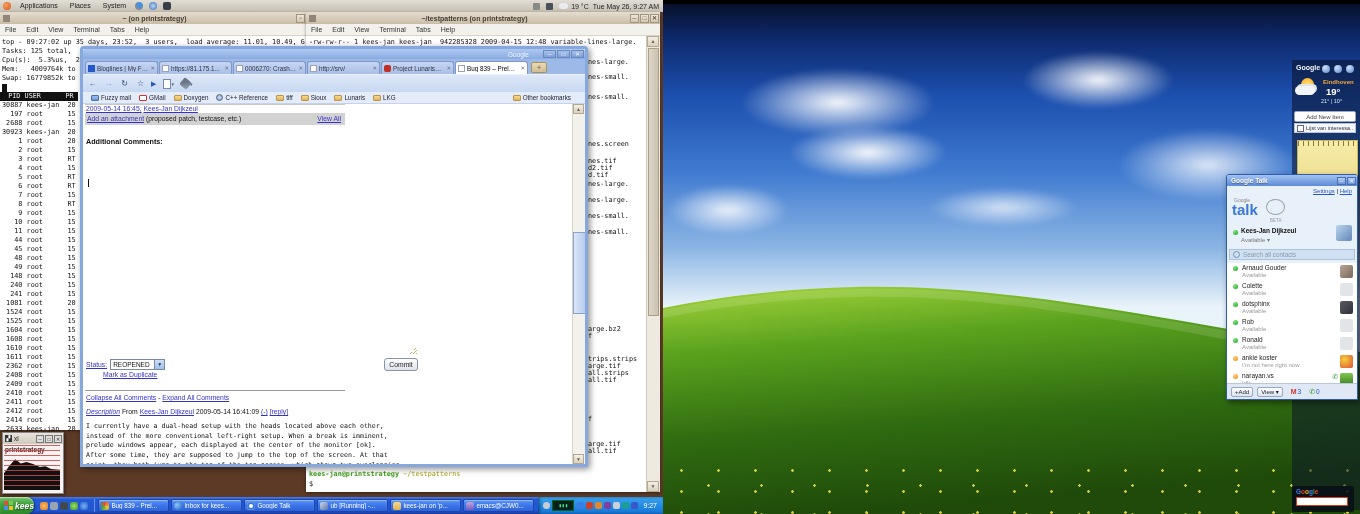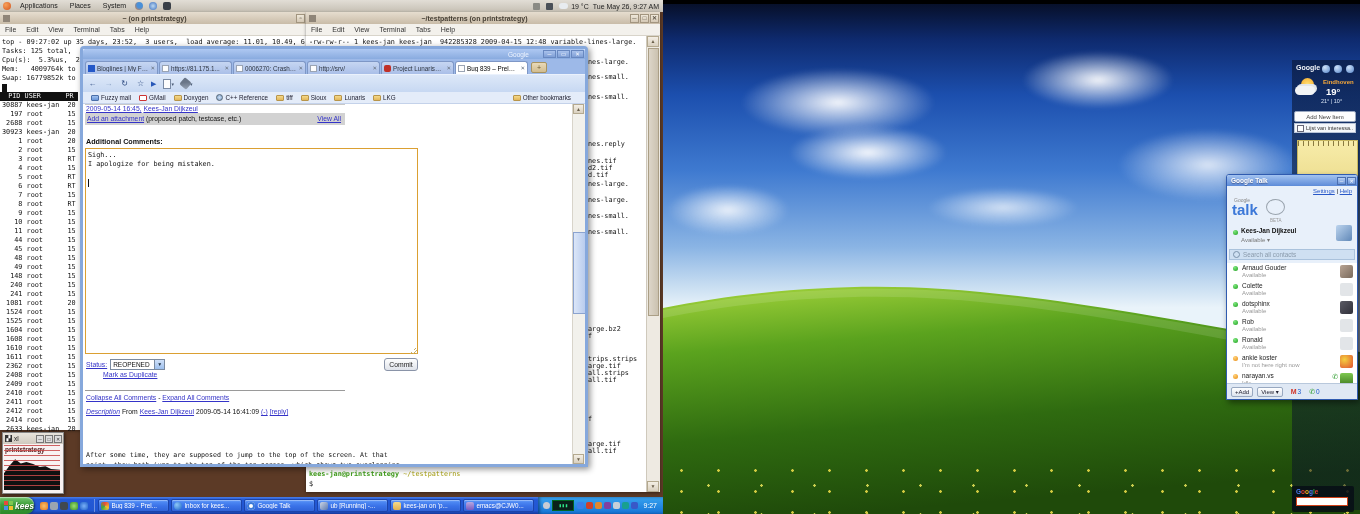--- a/index.html
+++ b/index.html
@@ -334,21 +334,21 @@
           <span class="mitem">View</span>
           <span class="mitem">Terminal</span>
           <span class="mitem">Tabs</span>
           <span class="mitem">Help</span>
       </div>
       <pre id="t2-line1" class="abs mono">-rw-rw-r-- 1 kees-jan kees-jan  942285328 2009-04-15 12:48 variable-lines-large.</pre>
       <div>
         <pre class="t2frag mono" style="top: 46px;">nes-large.</pre>
           <pre class="t2frag mono" style="top: 61px;">nes-small.</pre>
           <pre class="t2frag mono" style="top: 81px;">nes-small.</pre>
-          <pre class="t2frag mono" style="top: 128px;">nes.reply</pre>
+          <pre class="t2frag mono" style="top: 128px;">nes.screen</pre>
           <pre class="t2frag mono" style="top: 145px;">nes.tif</pre>
           <pre class="t2frag mono" style="top: 152px;">d2.tif</pre>
           <pre class="t2frag mono" style="top: 159px;">d.tif</pre>
           <pre class="t2frag mono" style="top: 168px;">nes-large.</pre>
           <pre class="t2frag mono" style="top: 184px;">nes-large.</pre>
           <pre class="t2frag mono" style="top: 200px;">nes-small.</pre>
           <pre class="t2frag mono" style="top: 216px;">nes-small.</pre>
           <pre class="t2frag mono" style="top: 313px;">arge.bz2</pre>
           <pre class="t2frag mono" style="top: 320px;">f</pre>
           <pre class="t2frag mono" style="top: 343px;">trips.strips</pre>
@@ -489,40 +489,41 @@
         <div class="bz-hr" style="top:0;border-color:#c8c8c8"></div>
         <div id="bz-row1" class="abs">
           <span class="lnk">2009-05-14 16:45,</span>
           <span class="lnk">Kees-Jan Dijkzeul</span>
         </div>
         <div id="bz-attbar" class="abs">
           <span class="lnk" style="margin-left:2px">Add an attachment</span><span class="rest"> (proposed patch, testcase, etc.)</span>
           <span class="lnk" id="bz-viewall">View All</span>
         </div>
         <div id="bz-addl" class="abs">Additional Comments:</div>
-        <textarea id="bz-ta" class="abs" style="">Sigh...
-I apologize for being mistaken.</textarea>
         <div id="bz-cursor" class="abs"></div>
         <div id="bz-grip" class="abs"></div>
         <div id="bz-statusrow" class="abs">
           <span class="lnk">Status:</span>
           <span id="bz-select">
             <span class="sv">REOPENED</span>
             <span class="sa">▼</span>
           </span>
         </div>
         <div id="bz-commit">Commit</div>
         <div id="bz-dup" class="abs"><span class="lnk">Mark as Duplicate</span></div>
         <div class="bz-hr" style="top:286px"></div>
         <div id="bz-collapse" class="abs">
           <span class="lnk">Collapse All Comments</span><span> - </span><span class="lnk">Expand All Comments</span>
         </div>
         <div id="bz-desc" class="abs">
           <span class="lnk it">Description</span><span> From </span><span class="lnk">Kees-Jan Dijkzeul</span><span> 2009-05-14 16:41:09 </span><span class="lnk">(-)</span> <span class="lnk">[reply]</span>
         </div>
+        <pre id="bz-p1" class="abs mono">I currently have a dual-head setup with the heads located above each other,
+instead of the more conventional left-right setup. When a break is imminent,
+prelude windows appear, each displayed at the center of the monitor [ok].</pre>
         <pre id="bz-p2" class="abs mono">After some time, they are supposed to jump to the top of the screen. At that
 point, they both jump to the top of the top screen, which shows two overlapping</pre>
         <div id="bscroll">
           <span class="sbtn" style="top:0">▲</span>
           <span class="abs" id="bthumb"></span>
           <span class="sbtn" style="bottom:0">▼</span>
         </div>
       </div>
     </div>
 

